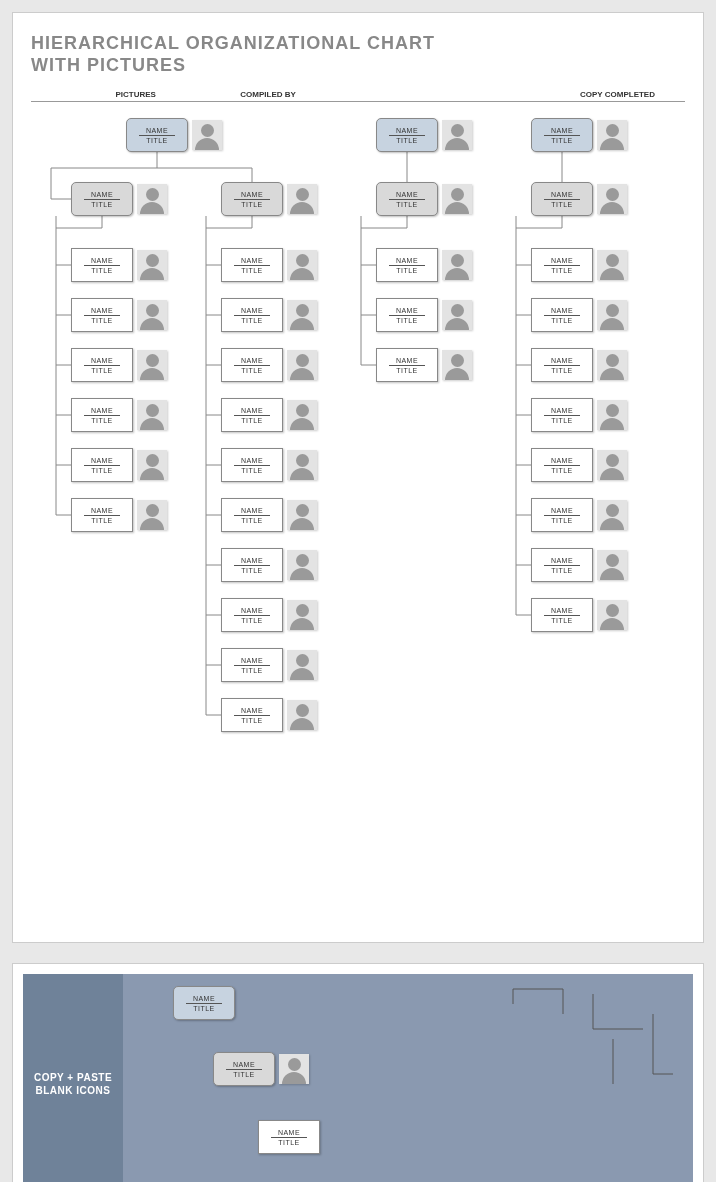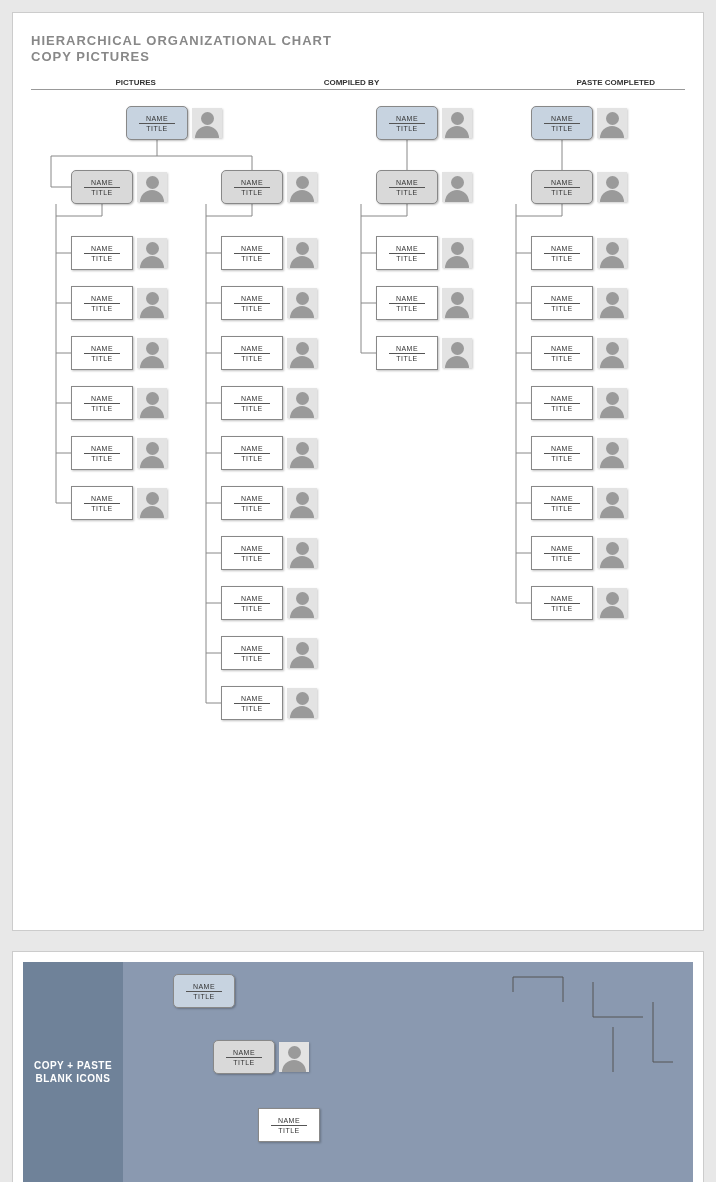--- a/index.html
+++ b/index.html
@@ -9,37 +9,37 @@
     width: 716px;
     padding: 12px;
   }
   .page {
     background: #fff;
     border: 1px solid #ccc;
     padding: 20px 18px 24px 18px;
     position: relative;
   }
   .title {
-    font-size: 13px;
+    font-size: 18px;
     font-weight: bold;
     letter-spacing: 1px;
     color: #888;
     line-height: 1.2;
   }
   .header-row {
     margin-top: 14px;
     border-bottom: 1px solid #999;
     display: flex;
     font-size: 8px;
     font-weight: bold;
     color: #333;
     padding-bottom: 2px;
   }
   .header-row .col1 { width: 32%; text-align: center; }
-  .header-row .col2 { width: 34%; text-align: center; }
+  .header-row .col2 { width: 34%; }
   .header-row .col3 { width: 34%; text-align: right; padding-right: 30px; }
 
   .canvas {
     position: relative;
     width: 640px;
     height: 800px;
     margin-top: 16px;
   }
   .node {
     position: absolute;
@@ -136,26 +136,26 @@
     position: absolute;
     pointer-events: none;
   }
 </style>
 </head>
 <body>
 
 <div class="page">
   <div class="title">
     <span>HIERARCHICAL ORGANIZATIONAL CHART</span><br>
-    <span>COPY PICTURES</span>
+    <span>WITH PICTURES</span>
   </div>
   <div class="header-row">
     <div class="col1">PICTURES</div>
     <div class="col2">COMPILED BY</div>
-    <div class="col3">PASTE COMPLETED</div>
+    <div class="col3">COPY COMPLETED</div>
   </div>
 
   <div class="canvas" id="canvas">
     <svg class="lines" id="lines">
         <line x1="126" y1="34" x2="126" y2="50"></line>
         <line x1="20" y1="50" x2="221" y2="50"></line>
         <line x1="20" y1="50" x2="20" y2="81"></line>
         <line x1="20" y1="81" x2="40" y2="81"></line>
         <line x1="221" y1="50" x2="221" y2="64"></line>
         <line x1="25" y1="98" x2="25" y2="397"></line>

